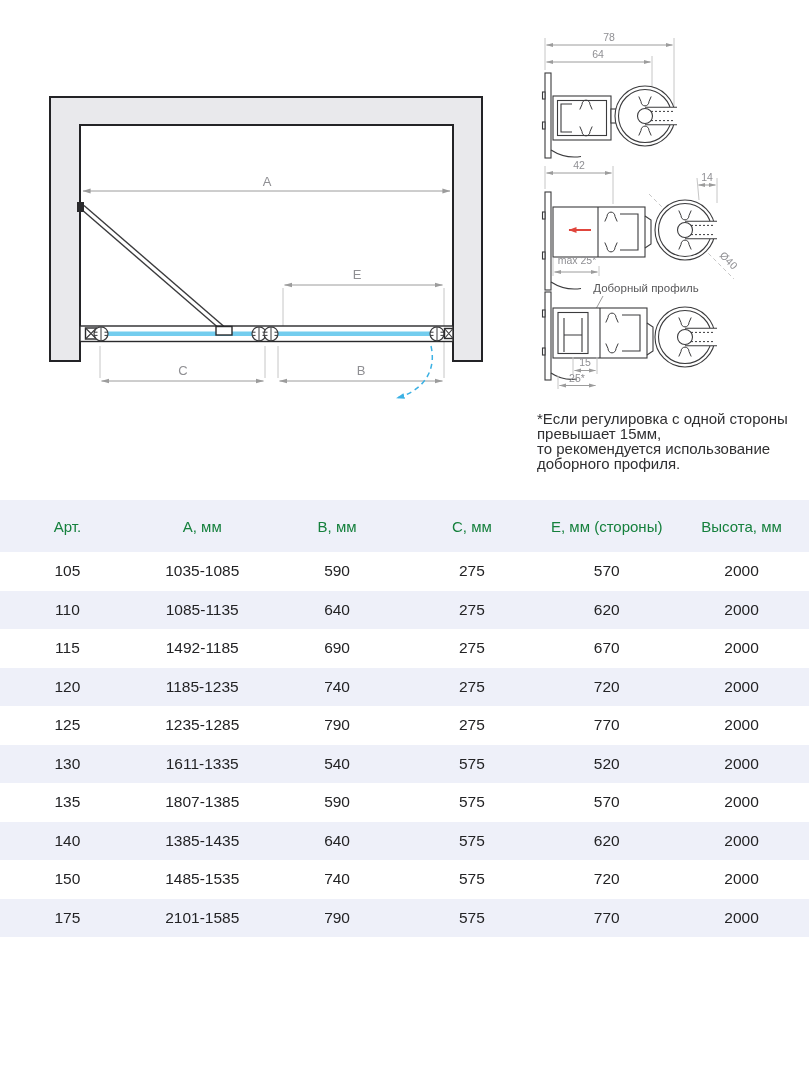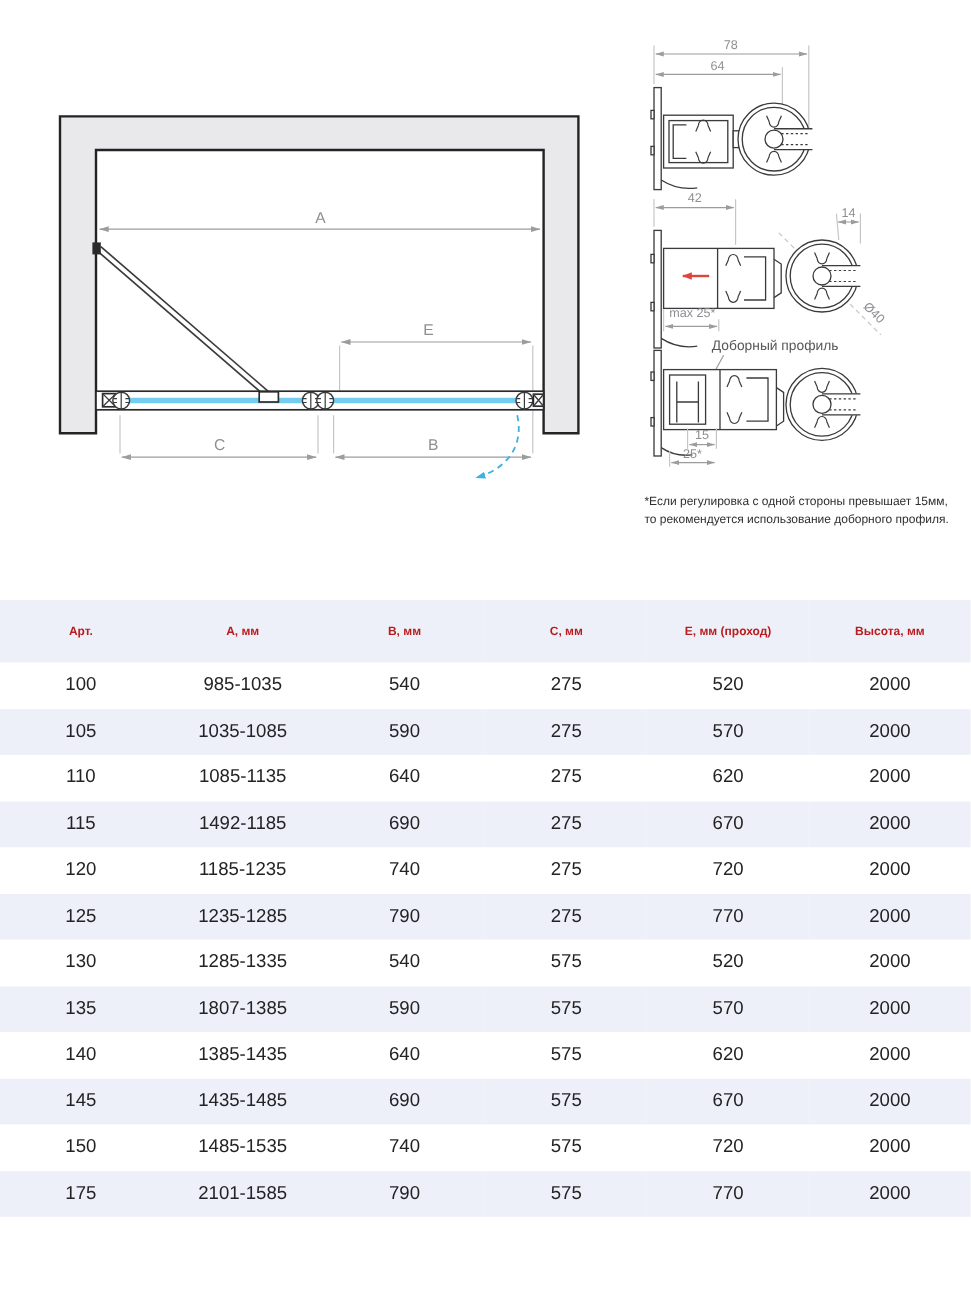--- a/index.html
+++ b/index.html
@@ -17,27 +17,27 @@
   .dim{stroke:#9c9c9c;stroke-width:1;fill:none;}
   .ext{stroke:#c6c6c6;stroke-width:1;fill:none;}
   .dimlbl{fill:#8f8f93;font-size:13px;}
   .dimlbl-s{fill:#8f8f93;font-size:10.5px;}
   .glass{stroke:var(--glass-blue,#74cdee);stroke-width:4.5;}
   .swing{stroke:var(--swing-arrow-blue,#3cb1e4);stroke-width:1.5;fill:none;stroke-dasharray:5 4;}
   .redarrow{stroke:var(--arrow-red,#e0453c);stroke-width:2;fill:none;}
   .plabel{fill:#58585a;font-size:11.5px;}
 
   .footnote{position:absolute;left:537px;top:411px;width:272px;
-            font-size:10px;line-height:15px;color:#2f2f31;}
+            font-size:15px;line-height:15px;color:#2f2f31;}
 
   
   .spec-table{position:absolute;left:0;top:500px;width:809px;
               border-collapse:collapse;table-layout:fixed;}
   .spec-table th{height:50px;background:var(--table-stripe,#eef0f9);
-                 font-weight:700;font-size:10px;color:#b91c1c;text-align:center;}
+                 font-weight:400;font-size:15px;color:#15803d;text-align:center;}
   .spec-table td{height:38.5px;text-align:center;font-size:15.5px;color:#232325;padding:0;}
   .spec-table tbody tr:nth-child(even) td{background:var(--table-stripe,#eef0f9);}
 </style>
 </head>
 <body>
 
 <div class="page">
 
   <svg style="position:absolute;left:0;top:0" width="530" height="470" viewBox="0 0 530 470">
     <defs>
@@ -236,34 +236,26 @@
     <div>то рекомендуется использование доборного профиля.</div>
   </div>
 
   <table class="spec-table">
     <thead>
       <tr>
         <th>Арт.</th>
         <th>А, мм</th>
         <th>В, мм</th>
         <th>С, мм</th>
-        <th>Е, мм (проход)</th>
+        <th>Е, мм (стороны)</th>
         <th>Высота, мм</th>
       </tr>
     </thead>
     <tbody>
         <tr>
-          <td>100</td>
-          <td>985-1035</td>
-          <td>540</td>
-          <td>275</td>
-          <td>520</td>
-          <td>2000</td>
-        </tr>
-        <tr>
           <td>105</td>
           <td>1035-1085</td>
           <td>590</td>
           <td>275</td>
           <td>570</td>
           <td>2000</td>
         </tr>
         <tr>
           <td>110</td>
           <td>1085-1135</td>
@@ -291,21 +283,21 @@
         <tr>
           <td>125</td>
           <td>1235-1285</td>
           <td>790</td>
           <td>275</td>
           <td>770</td>
           <td>2000</td>
         </tr>
         <tr>
           <td>130</td>
-          <td>1285-1335</td>
+          <td>1611-1335</td>
           <td>540</td>
           <td>575</td>
           <td>520</td>
           <td>2000</td>
         </tr>
         <tr>
           <td>135</td>
           <td>1807-1385</td>
           <td>590</td>
           <td>575</td>
@@ -314,28 +306,20 @@
         </tr>
         <tr>
           <td>140</td>
           <td>1385-1435</td>
           <td>640</td>
           <td>575</td>
           <td>620</td>
           <td>2000</td>
         </tr>
         <tr>
-          <td>145</td>
-          <td>1435-1485</td>
-          <td>690</td>
-          <td>575</td>
-          <td>670</td>
-          <td>2000</td>
-        </tr>
-        <tr>
           <td>150</td>
           <td>1485-1535</td>
           <td>740</td>
           <td>575</td>
           <td>720</td>
           <td>2000</td>
         </tr>
         <tr>
           <td>175</td>
           <td>2101-1585</td>

